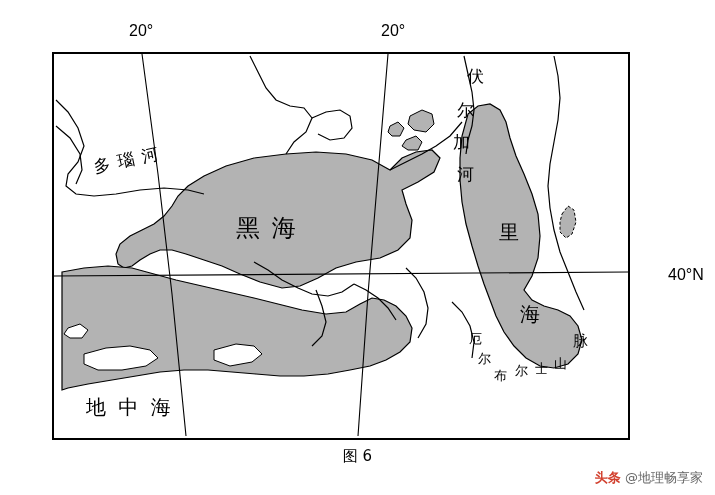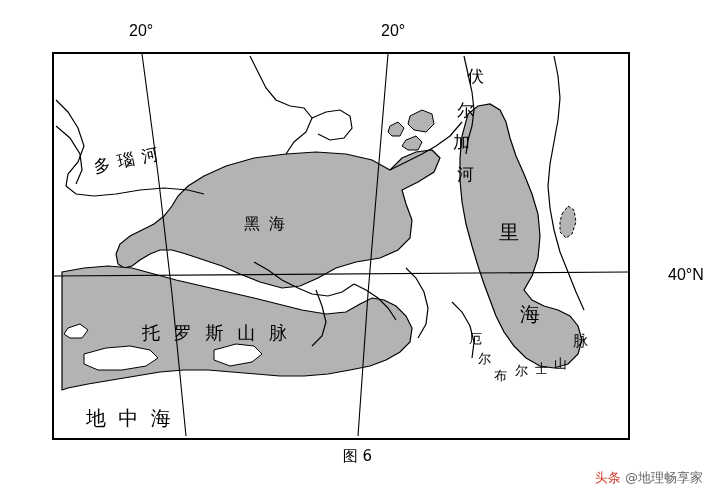--- a/index.html
+++ b/index.html
@@ -67,21 +67,21 @@
   }
   .watermark {
     position: absolute;
     right: 12px;
     bottom: 8px;
     font-size: 13px;
     color: #666;
     font-family: "DejaVu Sans", sans-serif;
     white-space: nowrap;
   }
-  .wm-red { color: #d2412f; font-weight: normal; }
+  .wm-red { color: #d2412f; font-weight: bold; }
 </style>
 </head>
 <body>
 
 <div id="stage">
 
   <div class="grid-label lbl-20">20°</div>
   <div class="grid-label lbl-40">20°</div>
   <div class="grid-label lbl-40n">40°N</div>
 
@@ -148,29 +148,28 @@
       </g>
 
       <g fill="none" stroke="#000" stroke-width="1.1">
         <path d="M88 0 L104 120 L118 240 L132 382"></path>
         <path d="M334 0 L324 120 L314 240 L304 382"></path>
         <path d="M0 222 L574 218"></path>
       </g>
     </svg>
 
     <div class="map-text" style="left:38px; top:105px; font-size:17px; letter-spacing:1px; transform:rotate(-12deg); transform-origin:left top;">多 瑙 河</div>
-    <div class="map-text" style="left:190px; top:162px; font-size:16px; letter-spacing:2px;">黑 海</div>
+    <div class="map-text" style="left:182px; top:162px; font-size:24px; letter-spacing:2px;">黑 海</div>
     <div class="map-text" style="left:413px; top:14px; font-size:17px;">伏</div>
     <div class="map-text" style="left:403px; top:48px; font-size:17px;">尔</div>
     <div class="map-text" style="left:399px; top:80px; font-size:17px;">加</div>
     <div class="map-text" style="left:403px; top:112px; font-size:17px;">河</div>
     <div class="map-text" style="left:445px; top:168px; font-size:20px;">里</div>
     <div class="map-text" style="left:466px; top:250px; font-size:20px;">海</div>
-    <div class="map-text" style="left:88px; top:270px; font-size:18px; letter-spacing:4px;">托 罗 斯 山 脉</div>
-    <div class="map-text" style="left:32px; top:354px; font-size:20px; letter-spacing:3px;">地 中 海</div>
+    <div class="map-text" style="left:32px; top:343px; font-size:20px; letter-spacing:3px;">地 中 海</div>
     <div class="map-text" style="left:415px; top:278px; font-size:13px;">厄</div>
     <div class="map-text" style="left:424px; top:298px; font-size:13px;">尔</div>
     <div class="map-text" style="left:440px; top:315px; font-size:13px;">布</div>
     <div class="map-text" style="left:461px; top:310px; font-size:13px;">尔</div>
     <div class="map-text" style="left:481px; top:308px; font-size:13px;">士</div>
     <div class="map-text" style="left:500px; top:303px; font-size:13px;">山</div>
     <div class="map-text" style="left:519px; top:280px; font-size:15px;">脉</div>
 
   </div>
 

